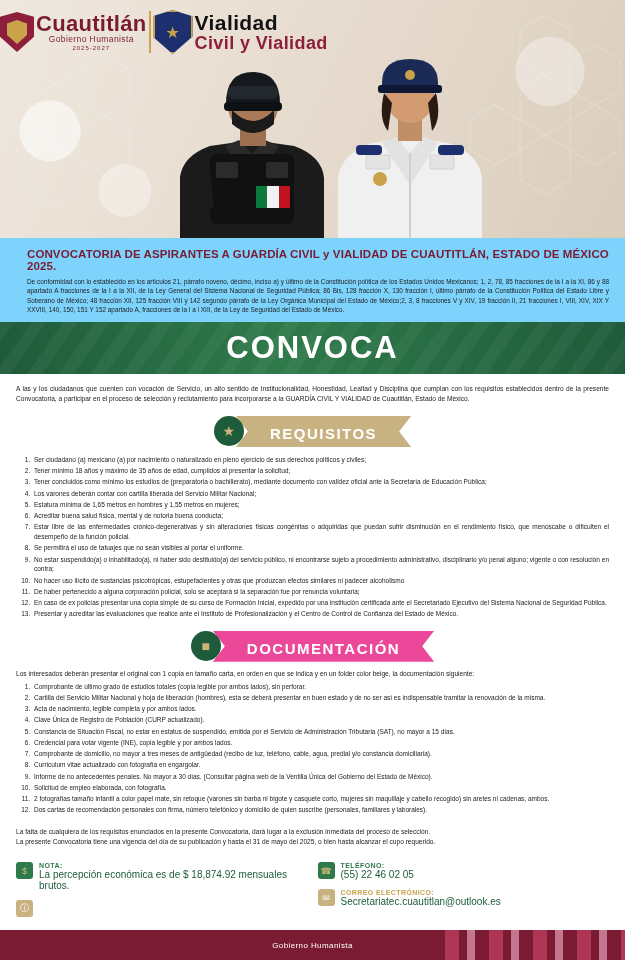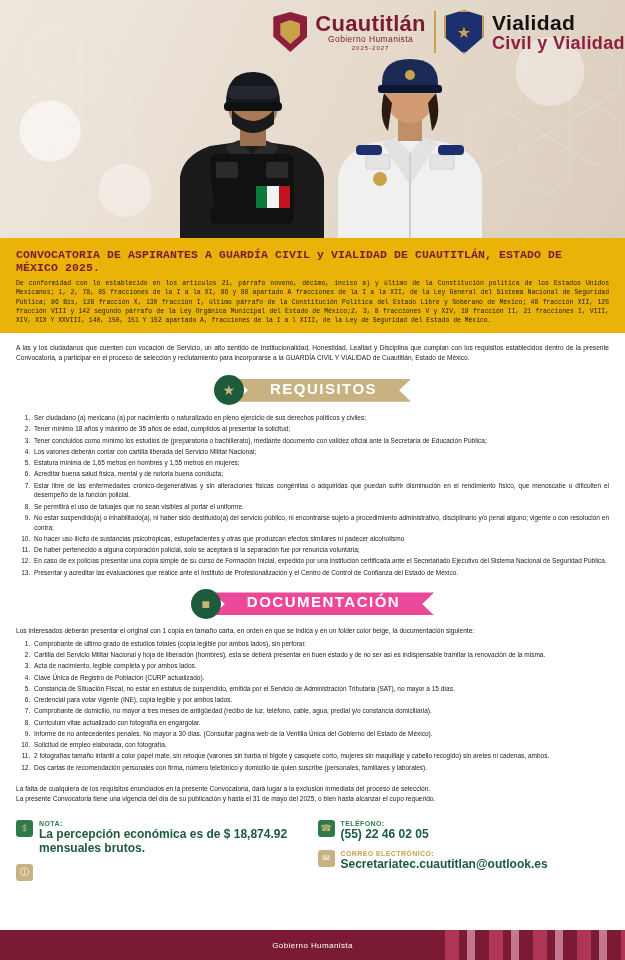--- a/index.html
+++ b/index.html
@@ -34,22 +34,22 @@
       linear-gradient(115deg, #efe8df 0%, #e8ddd1 40%, #e2d6c8 70%, #d9ccbb 100%);
   }
   .hex-pattern {
     position: absolute; inset: 0;
     opacity: .35;
   }
   .logo-row {
     position: relative;
     display: flex;
     align-items: center;
-    justify-content: flex-end;
-    gap: 8px;
+    justify-content: flex-start;
+    gap: 2px;
     padding-top: 10px;
     z-index: 4;
   }
   .shield-cuau {
     width: 34px; height: 40px;
     background: #8d1f3d;
     clip-path: polygon(50% 0%, 100% 12%, 100% 62%, 50% 100%, 0% 62%, 0% 12%);
     display: flex; align-items: center; justify-content: center;
   }
   .shield-cuau::after {
@@ -88,23 +88,22 @@
   .officer {
     position: absolute;
     bottom: 0;
     z-index: 3;
   }
   .officer-left { left: 170px; width: 165px; height: 180px; }
   .officer-right { left: 330px; width: 160px; height: 185px; }
 
   
   .conv-block {
-    background: #eab308;
-    padding: 10px 16px 8px 16px;
-    font-family: Liberation Mono, monospace;
+    background: #7dd3fc;
+    padding: 10px 16px 8px 27px;
   }
   .conv-title {
     color: #7a1b33;
     font-size: 11.5px;
     font-weight: bold;
     letter-spacing: .1px;
     margin-bottom: 5px;
   }
   .conv-body {
     font-size: 6.4px;
@@ -164,21 +163,21 @@
     font-size: 14px;
     z-index: 2;
     margin-right: -8px;
   }
   .ribbon-bar {
     background: #c9b281;
     color: #fff;
     font-size: 15px;
     font-weight: bold;
     letter-spacing: 1.5px;
-    padding: 1px 34px 5px 34px;
+    padding: 9px 34px 5px 34px;
     clip-path: polygon(0 0, 100% 0, calc(100% - 12px) 50%, 100% 100%, 0 100%, 12px 50%);
   }
   .ribbon-bar.olive { background: #ec4899; }
 
   
   .req-list, .doc-list {
     padding: 2px 16px 4px 16px;
     font-size: 6.5px;
     line-height: 1.5;
     color: #222;
@@ -222,21 +221,21 @@
     flex: 0 0 17px;
     display: flex; align-items: center; justify-content: center;
     color: #cbb67a; font-size: 9px;
   }
   .c-icon.gold { background: #c9b281; color: #fff; }
   .c-label {
     font-size: 7px; font-weight: bold; color: #c9a24a; letter-spacing: .4px;
   }
   .c-label.green { color: #2f7a4a; }
   .c-val {
-    font-size: 12px; font-weight: bold; color: #1e5b3a;
+    font-size: 10px; font-weight: normal; color: #1e5b3a;
   }
   .c-val.small { font-size: 6.6px; font-weight: normal; color: #333; }
 
   
   .bottom-bar {
     position: absolute;
     left: 0; right: 0; bottom: 0;
     height: 30px;
     background: #7a1b33;
     display: flex; align-items: center; justify-content: center;
@@ -344,20 +343,23 @@
         <div class="gcv-l2">Civil y Vialidad</div>
       </div>
     </div>
   </div>
 
   <div class="conv-block">
     <div class="conv-title">CONVOCATORIA DE ASPIRANTES A GUARDÍA CIVIL y VIALIDAD DE CUAUTITLÁN, ESTADO DE MÉXICO 2025.</div>
     <div class="conv-body">De conformidad con lo establecido en los artículos 21, párrafo noveno, décimo, inciso a) y último de la Constitución política de los Estados Unidos Mexicanos; 1, 2, 78, 85 fracciones de la I a la XI, 86 y 88 apartado A fracciones de la I a la XII, de la Ley General del Sistema Nacional de Seguridad Pública; 86 Bis, 128 fracción X, 130 fracción I, último párrafo de la Constitución Política del Estado Libre y Soberano de México; 48 fracción XII, 125 fracción VIII y 142 segundo párrafo de la Ley Orgánica Municipal del Estado de México;2, 3, 8 fracciones V y XIV, 19 fracción II, 21 fracciones I, VIII, XIV, XIX Y XXVIII, 140, 150, 151 Y 152 apartado A, fracciones de la I a l XIII, de la Ley de Seguridad del Estado de México.</div>
   </div>
 
+  <div class="convoca-banner">
+    <div class="convoca-text">CONVOCA</div>
+  </div>
 
   <div class="intro">A las y los ciudadanos que cuenten con vocación de Servicio, un alto sentido de Institucionalidad, Honestidad, Lealtad y Disciplina  que cumplan con los requisitos establecidos dentro de la presente Convocatoria, a participar en el proceso de selección y reclutamiento para incorporarse a la GUARDÍA CIVIL Y VIALIDAD de Cuautitlán, Estado de México.</div>
 
   <div class="ribbon-wrap">
     <div class="ribbon">
       <div class="ribbon-icon">★</div>
       <div class="ribbon-bar">REQUISITOS</div>
     </div>
   </div>
 

